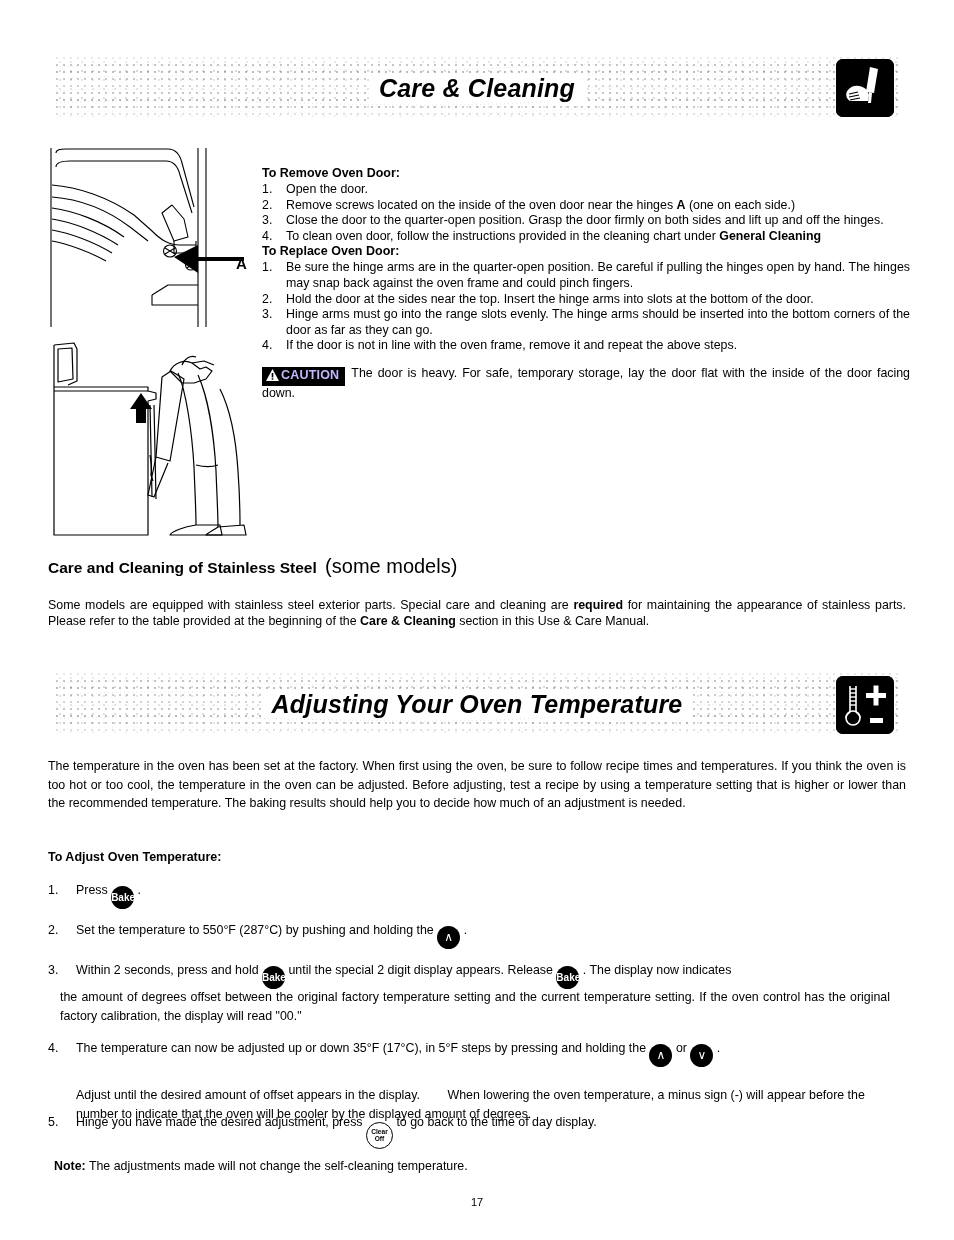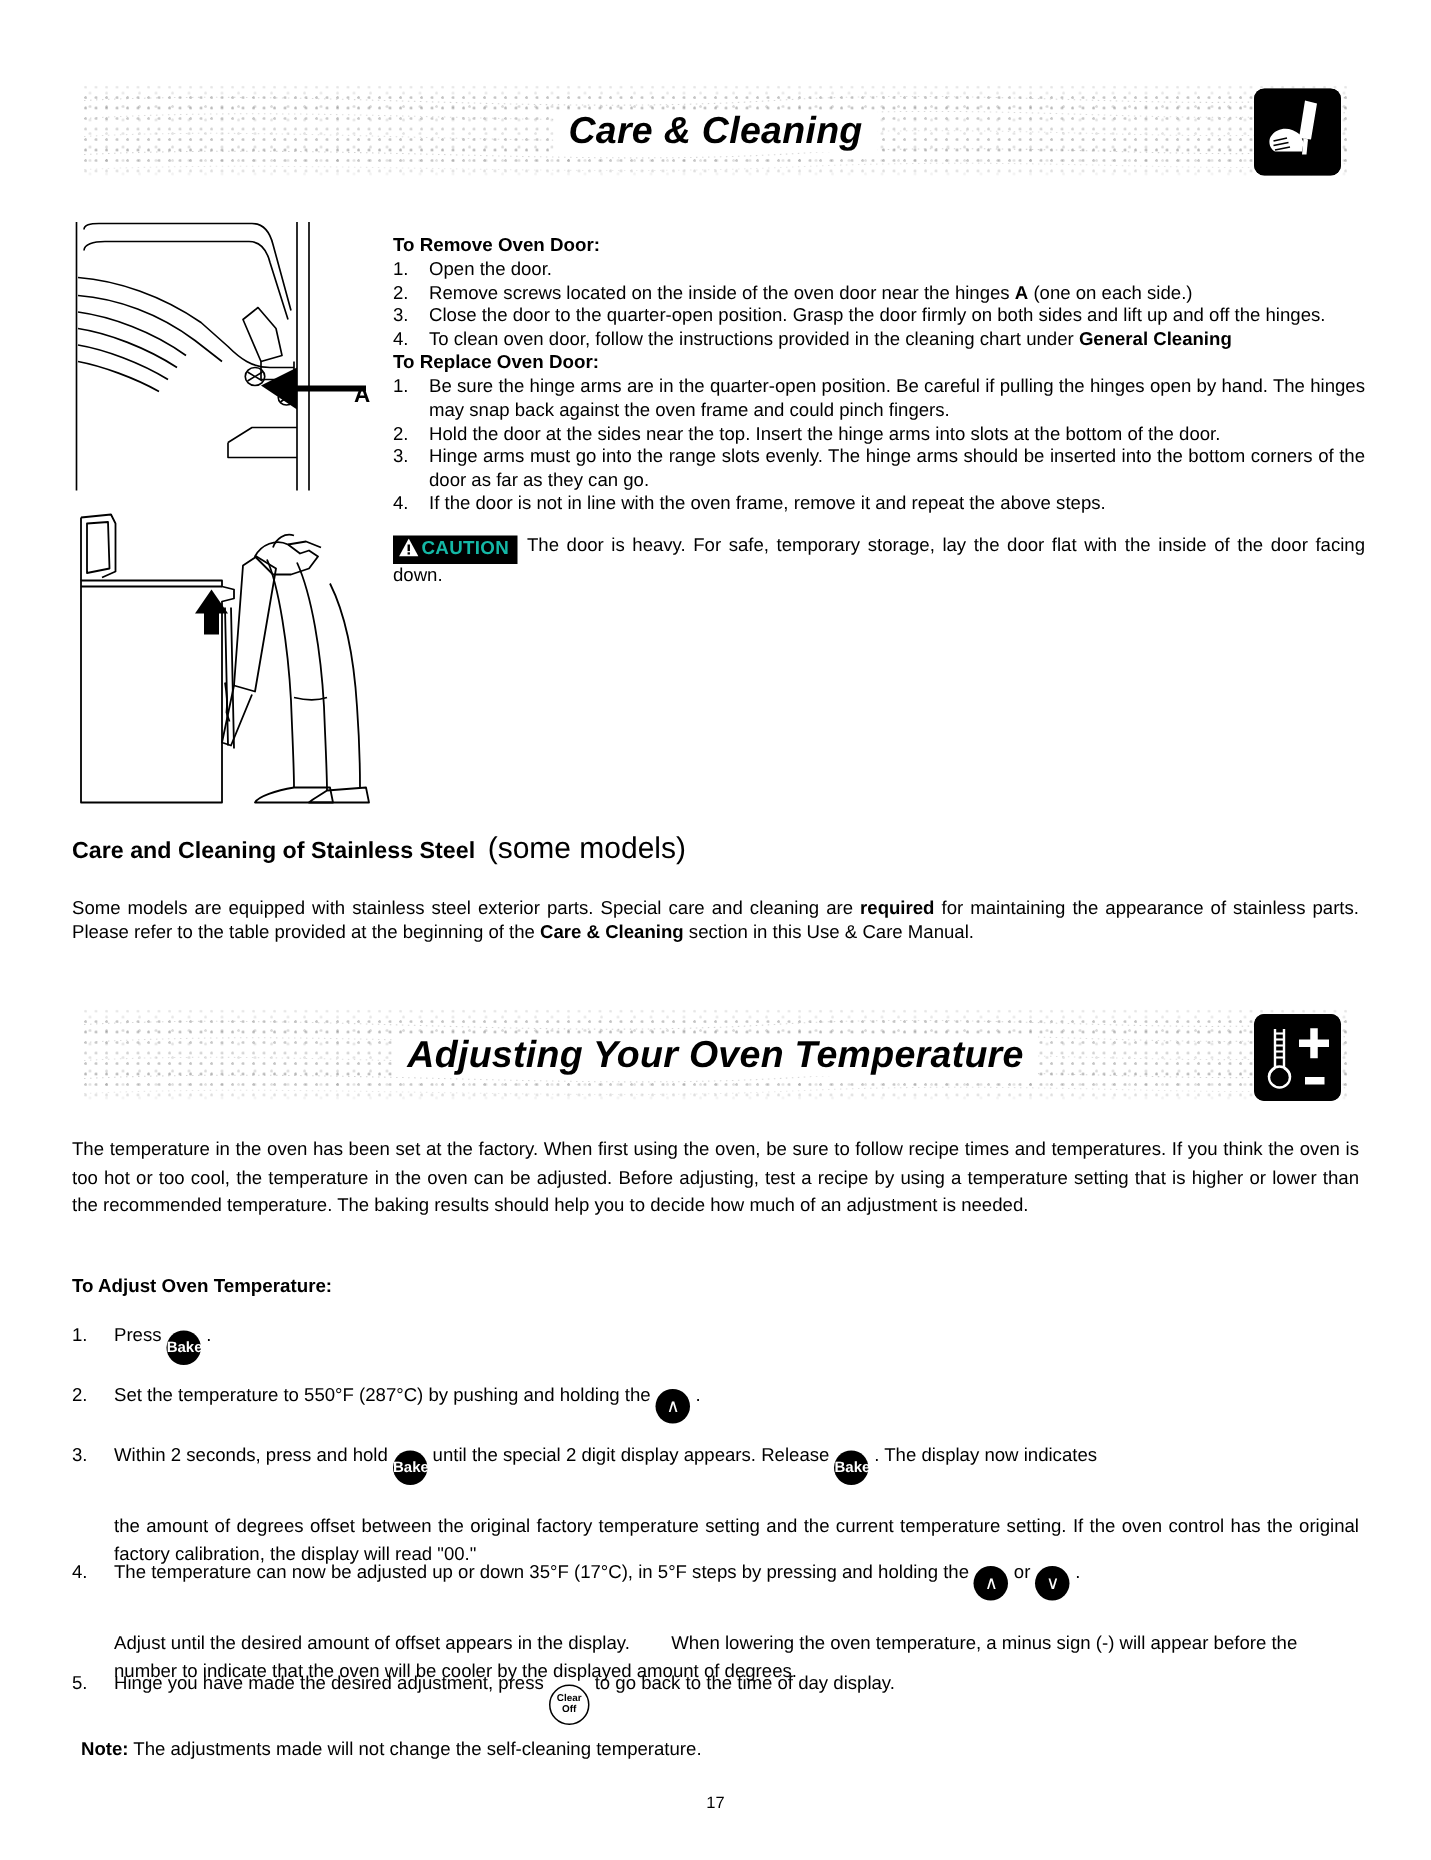--- a/index.html
+++ b/index.html
@@ -34,21 +34,21 @@
   .h2{font-weight:bold;font-size:12.5px;}
   .p{font-size:12.4px;line-height:15.6px;text-align:justify;}
   .p-l{font-size:12.4px;line-height:15.6px;}
   b{font-weight:bold;}
   .oitem{display:flex;font-size:12.4px;line-height:15.6px;margin-bottom:0px;}
   .onum{width:24px;flex:0 0 24px;}
   .otxt{flex:1;text-align:justify;}
 
   
   .caution-badge{
-    display:inline-block;background:#000;color:#14b8a6;font-weight:bold;
+    display:inline-block;background:#000;color:#c4b5fd;font-weight:bold;
     font-size:12.5px;line-height:15px;padding:1px 6px 1px 4px;vertical-align:-2px;
     letter-spacing:.2px;
   }
   .caution-badge .tri{display:inline-block;vertical-align:-2px;margin-right:2px;}
 
   
   .key{
     display:inline-block;width:23px;height:23px;border-radius:50%;
     background:#000;color:#fff;font-size:10px;font-weight:bold;
     line-height:23px;text-align:center;vertical-align:-7px;letter-spacing:0;
@@ -158,21 +158,21 @@
         <path d="M174,192 C168,196 164,198 162,200 L202,200 L200,190 Z"></path>
         <path d="M152,130 C160,132 168,132 174,130"></path>
       </g>
       <g fill="#000">
         <path d="M92,88 L92,74 L86,74 L97,58 L108,74 L102,74 L102,88 Z"></path>
       </g>
     </svg>
   </div>
 
   <div style="position:absolute;left:262px;top:148px;width:648px;">
-    <div class="h2" style="margin-top:8px;">To Remove Oven Door:</div>
+    <div class="h2" style="margin-top:18px;">To Remove Oven Door:</div>
 
     <div style="margin-top:2px;">
       <div class="oitem">
         <div class="onum">1.</div>
         <div class="otxt">Open the door.</div>
       </div>
       <div class="oitem">
         <div class="onum">2.</div>
         <div class="otxt"><span>Remove screws located on the inside of the oven door near the hinges </span><b>A</b><span> (one on each side.)</span></div>
       </div>
@@ -270,21 +270,21 @@
 
   <div class="step" style="left:48px;top:921px;">
     <div class="n">2.</div>
     <div class="t"><span>Set the temperature to 550°F (287°C) by pushing and holding the </span><span class="key chev">∧</span><span> .</span></div>
   </div>
 
   <div class="step" style="left:48px;top:961px;">
     <div class="n">3.</div>
     <div class="t"><span>Within 2 seconds, press and hold </span><span class="key">Bake</span><span> until the special 2 digit display appears. Release </span><span class="key">Bake</span><span> . The display now indicates</span></div>
   </div>
-  <div class="p" style="position:absolute;left:76px;top:988px;width:830px;line-height:19px;margin-top:20px;">the amount of degrees offset between the original factory temperature setting and the current temperature setting. If the oven control has the original factory calibration, the display will read "00."</div>
+  <div class="p" style="position:absolute;left:60px;top:988px;width:830px;line-height:19px;">the amount of degrees offset between the original factory temperature setting and the current temperature setting. If the oven control has the original factory calibration, the display will read "00."</div>
 
   <div class="step" style="left:48px;top:1039px;">
     <div class="n">4.</div>
     <div class="t"><span>The temperature can now be adjusted up or down 35°F (17°C), in 5°F steps by pressing and holding the </span><span class="key chev">∧</span><span> or </span><span class="key chev">∨</span><span> .</span></div>
   </div>
   <div class="p-l" style="position:absolute;left:76px;top:1086px;width:830px;line-height:19px;white-space:pre-wrap;">Adjust until the desired amount of offset appears in the display.        When lowering the oven temperature, a minus sign (-) will appear before the number to indicate that the oven will be cooler by the displayed amount of degrees.</div>
 
   <div class="step" style="left:48px;top:1113px;">
     <div class="n">5.</div>
     <div class="t"><span>Hinge you have made the desired adjustment, press </span><span class="key outline">

